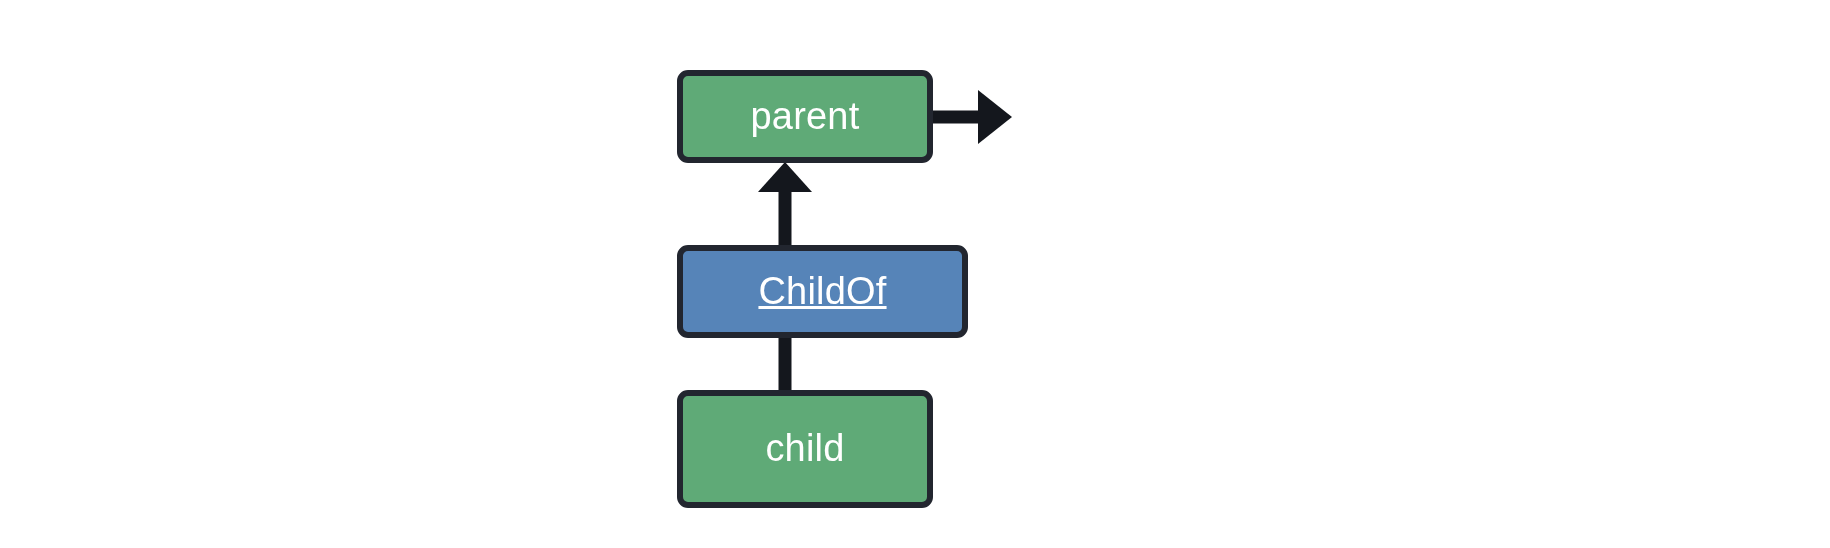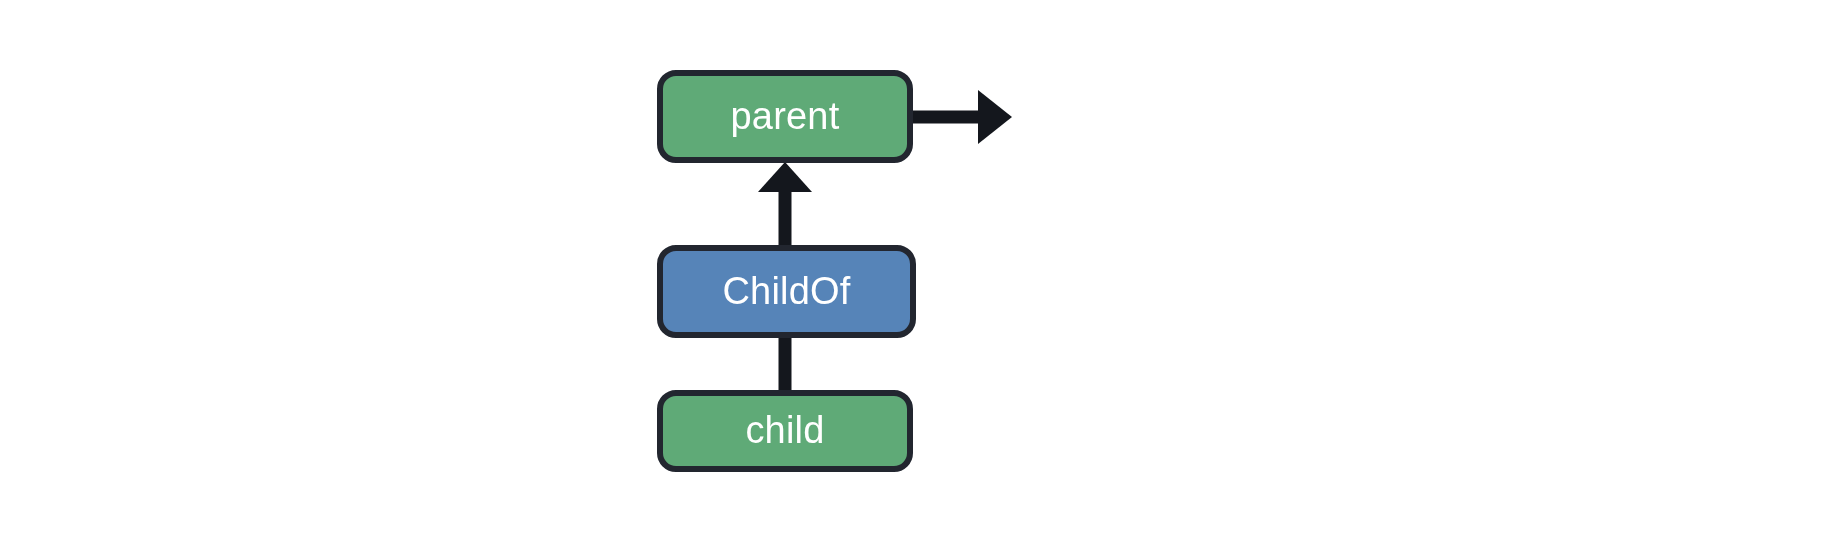--- a/index.html
+++ b/index.html
@@ -17,28 +17,29 @@
     background: #ffffff;
     overflow: hidden;
   }
   .node {
     position: absolute;
     box-sizing: border-box;
     display: flex;
     align-items: center;
     justify-content: center;
     border: 6px solid #22262f;
-    border-radius: 19px;
+    border-radius: 11px;
     color: #ffffff;
     font-size: 38px;
     font-weight: 400;
     letter-spacing: 0.2px;
     line-height: 1;
     font-family: "Liberation Sans", sans-serif;
     user-select: none;
+    margin-left: 20px;
   }
   .node.entity { background: #5faa77; }
   .node.component { background: #5684b8; }
 
   .node-label {
     display: block;
     transform: translateY(-1px);
   }
 
   
@@ -80,21 +81,21 @@
     <g>
       <line class="edge-line" x1="785" y1="390" x2="785" y2="338"></line>
     </g>
   </svg>
 
   <div class="node entity" style="left:657px; top:70px; width:256px; height:93px;">
     <span class="node-label">parent</span>
   </div>
 
 
-  <div class="node component" style="left:657px; top:245px; width:259px; height:93px;">
+  <div class="node component" style="left:657px; top:245px; width:291px; height:93px;text-decoration:underline;">
     <span class="node-label">ChildOf</span>
   </div>
 
-  <div class="node entity" style="left:657px; top:390px; width:256px; height:82px;">
+  <div class="node entity" style="left:657px; top:390px; width:256px; height:118px;">
     <span class="node-label">child</span>
   </div>
 
 </div>
 
 </body></html>

